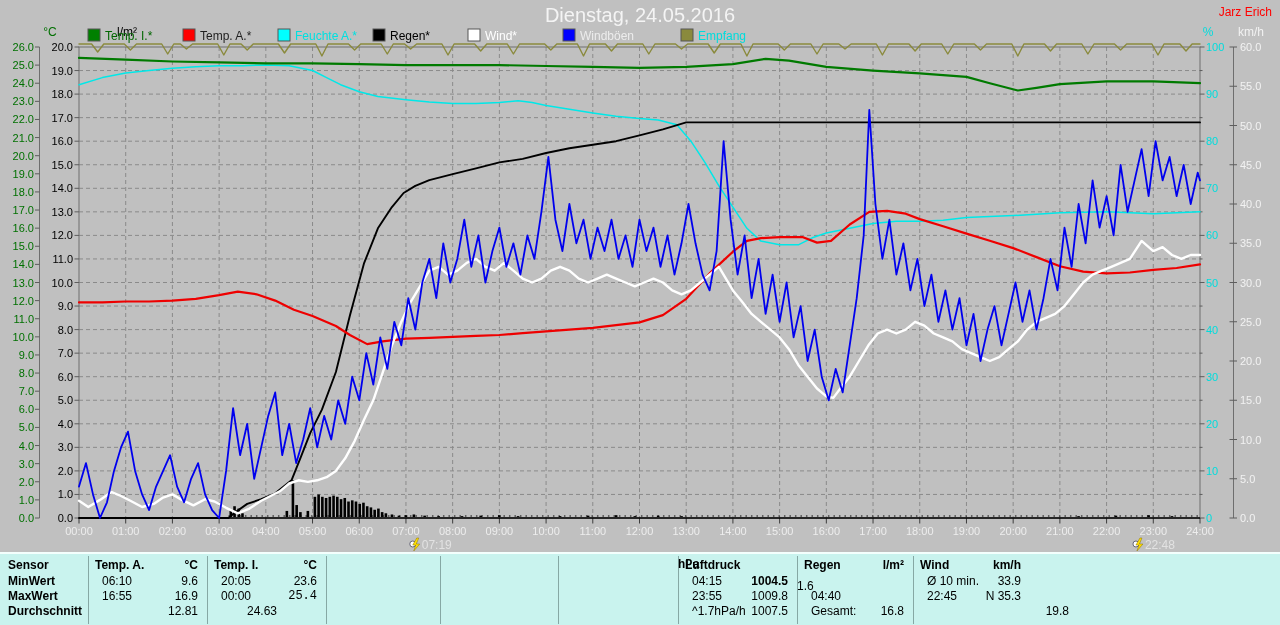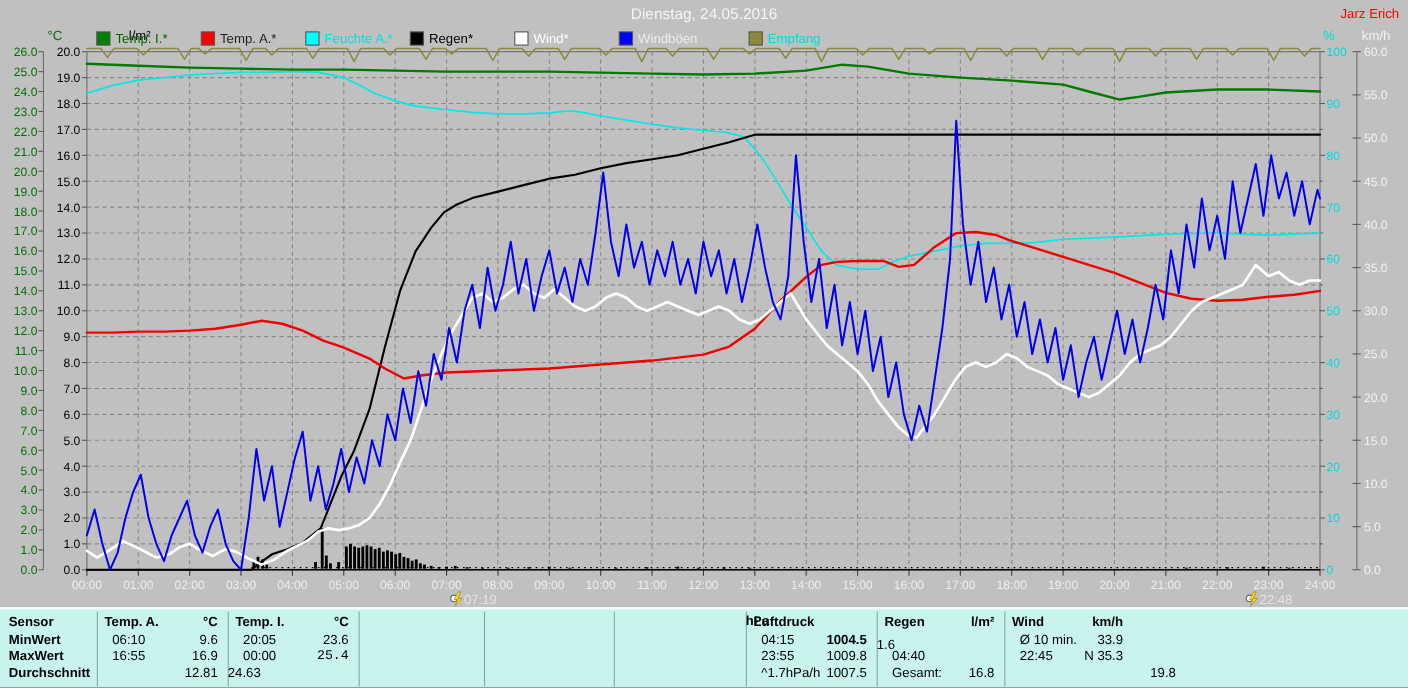--- a/index.html
+++ b/index.html
@@ -1,19 +1,19 @@
 <!DOCTYPE html>
 <html><head>
 <meta charset="utf-8">
 <style>
   html,body{margin:0;padding:0;background:#555;}
   #screen{position:relative;width:1280px;height:625px;background:#c0c0c0;overflow:hidden;
           font-family:"Liberation Sans",sans-serif;}
   .abs{position:absolute;}
-  #title{top:4px;left:0;width:1280px;text-align:center;color:#f4f4f4;font-size:14px;}
+  #title{top:4px;left:0;width:1280px;text-align:center;color:#f4f4f4;font-size:20px;}
   #credit{top:5px;right:8px;color:#ff0000;font-size:12px;}
   svg text{font-family:"Liberation Sans",sans-serif;}
   #stats-table{top:552px;left:0;width:1280px;height:73px;background:#c9f3ee;border-top:2px solid #f4fffd;
                font-size:12px;color:#000;}
   .tcell{position:absolute;white-space:nowrap;}
   .bold{font-weight:bold;}
   .vdiv{position:absolute;top:2px;height:68px;width:1px;background:#86a8a4;}
 </style>
 </head>
 <body>
@@ -395,21 +395,21 @@
       <div class="tcell" style="left: 102px; top: 35px;">16:55</div>
       <div class="tcell" style="left: 88px; width: 110px; text-align: right; top: 35px;">16.9</div>
       <div class="tcell" style="left: 88px; width: 110px; text-align: right; top: 50px;">12.81</div>
       <div class="vdiv" style="left: 207px;"></div>
       <div class="tcell bold" style="left: 214px; top: 4px;">Temp. I.</div>
       <div class="tcell bold" style="left: 207px; width: 110px; text-align: right; top: 4px;">°C</div>
       <div class="tcell" style="left: 221px; top: 20px;">20:05</div>
       <div class="tcell" style="left: 207px; width: 110px; text-align: right; top: 20px;">23.6</div>
       <div class="tcell" style="left: 221px; top: 35px;">00:00</div>
       <div class="tcell" style="left: 207px; width: 110px; text-align: right; top: 35px; font-family: Liberation Mono, monospace;">25.4</div>
-      <div class="tcell" style="left: 207px; width: 110px; text-align: left; top: 50px;">24.63</div>
+      <div class="tcell" style="left: 207px; width: 110px; text-align: center; top: 50px;">24.63</div>
       <div class="vdiv" style="left: 326px;"></div>
       <div class="vdiv" style="left: 440px;"></div>
       <div class="vdiv" style="left: 558px;"></div>
       <div class="vdiv" style="left: 678px;"></div>
       <div class="tcell bold" style="left: 685px; top: 4px;">Luftdruck</div>
       <div class="tcell bold" style="left: 678px; width: 110px; text-align: left; top: 4px; font-family: Liberation Mono, monospace;">hPa</div>
       <div class="tcell" style="left: 692px; top: 20px;">04:15</div>
       <div class="tcell" style="left: 678px; width: 110px; text-align: right; top: 20px; font-weight: bold;">1004.5</div>
       <div class="tcell" style="left: 692px; top: 35px;">23:55</div>
       <div class="tcell" style="left: 678px; width: 110px; text-align: right; top: 35px;">1009.8</div>

